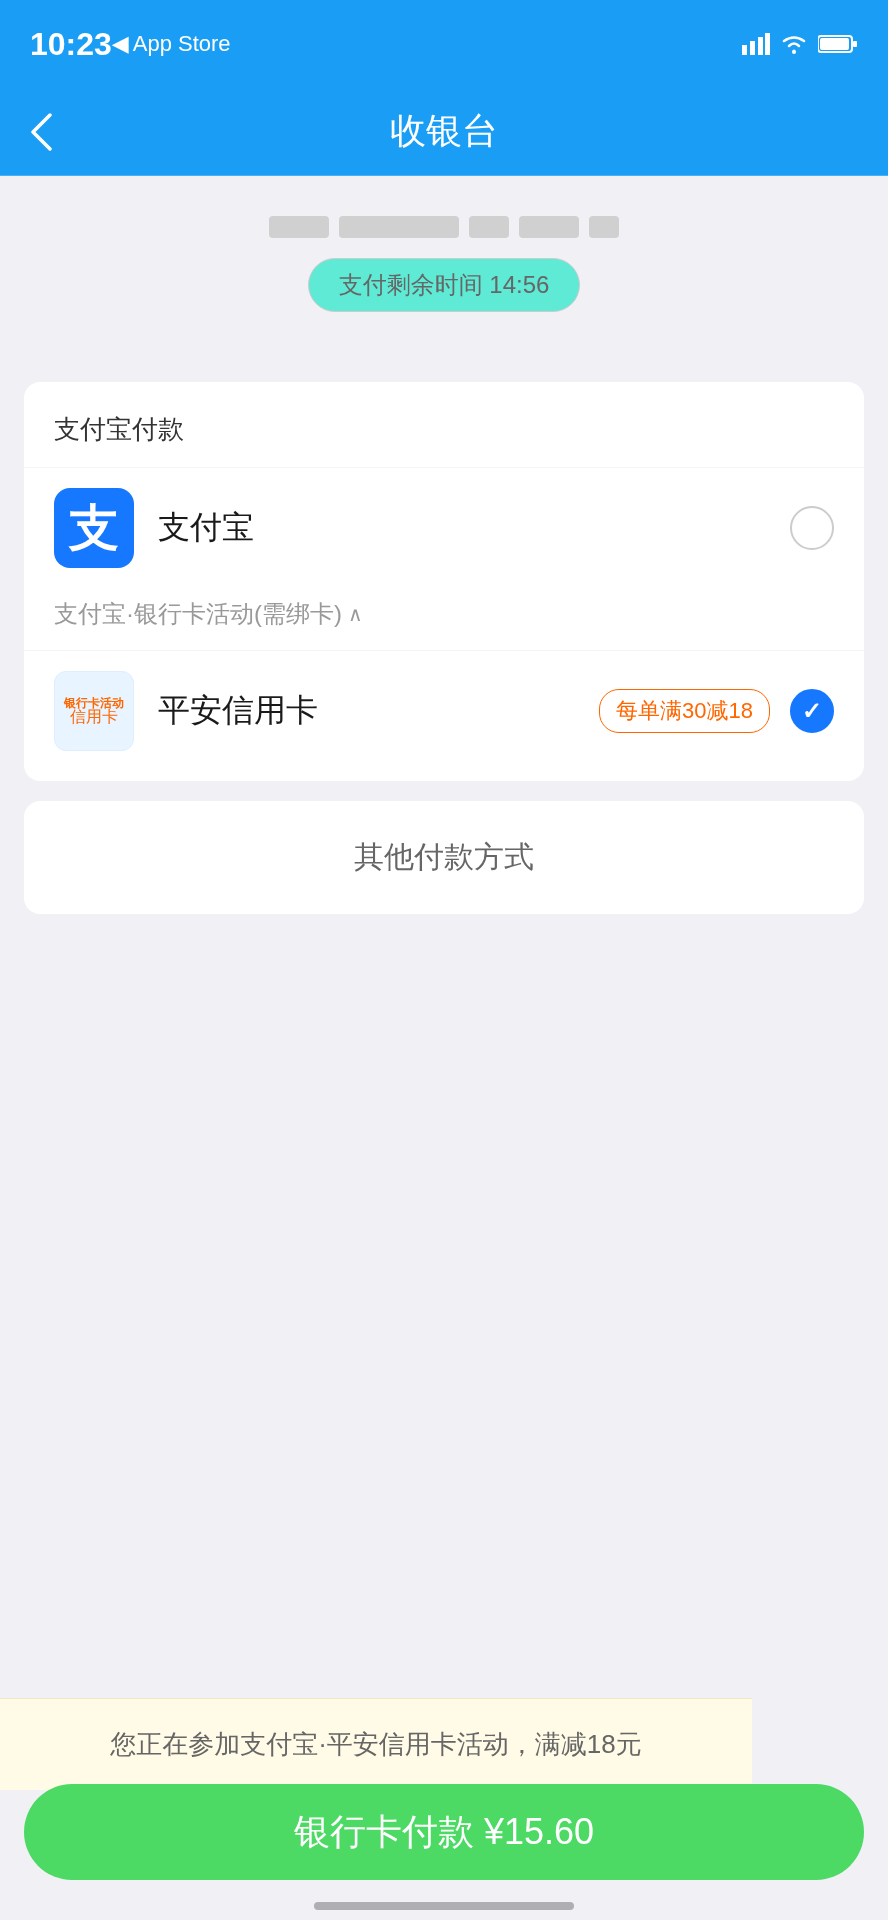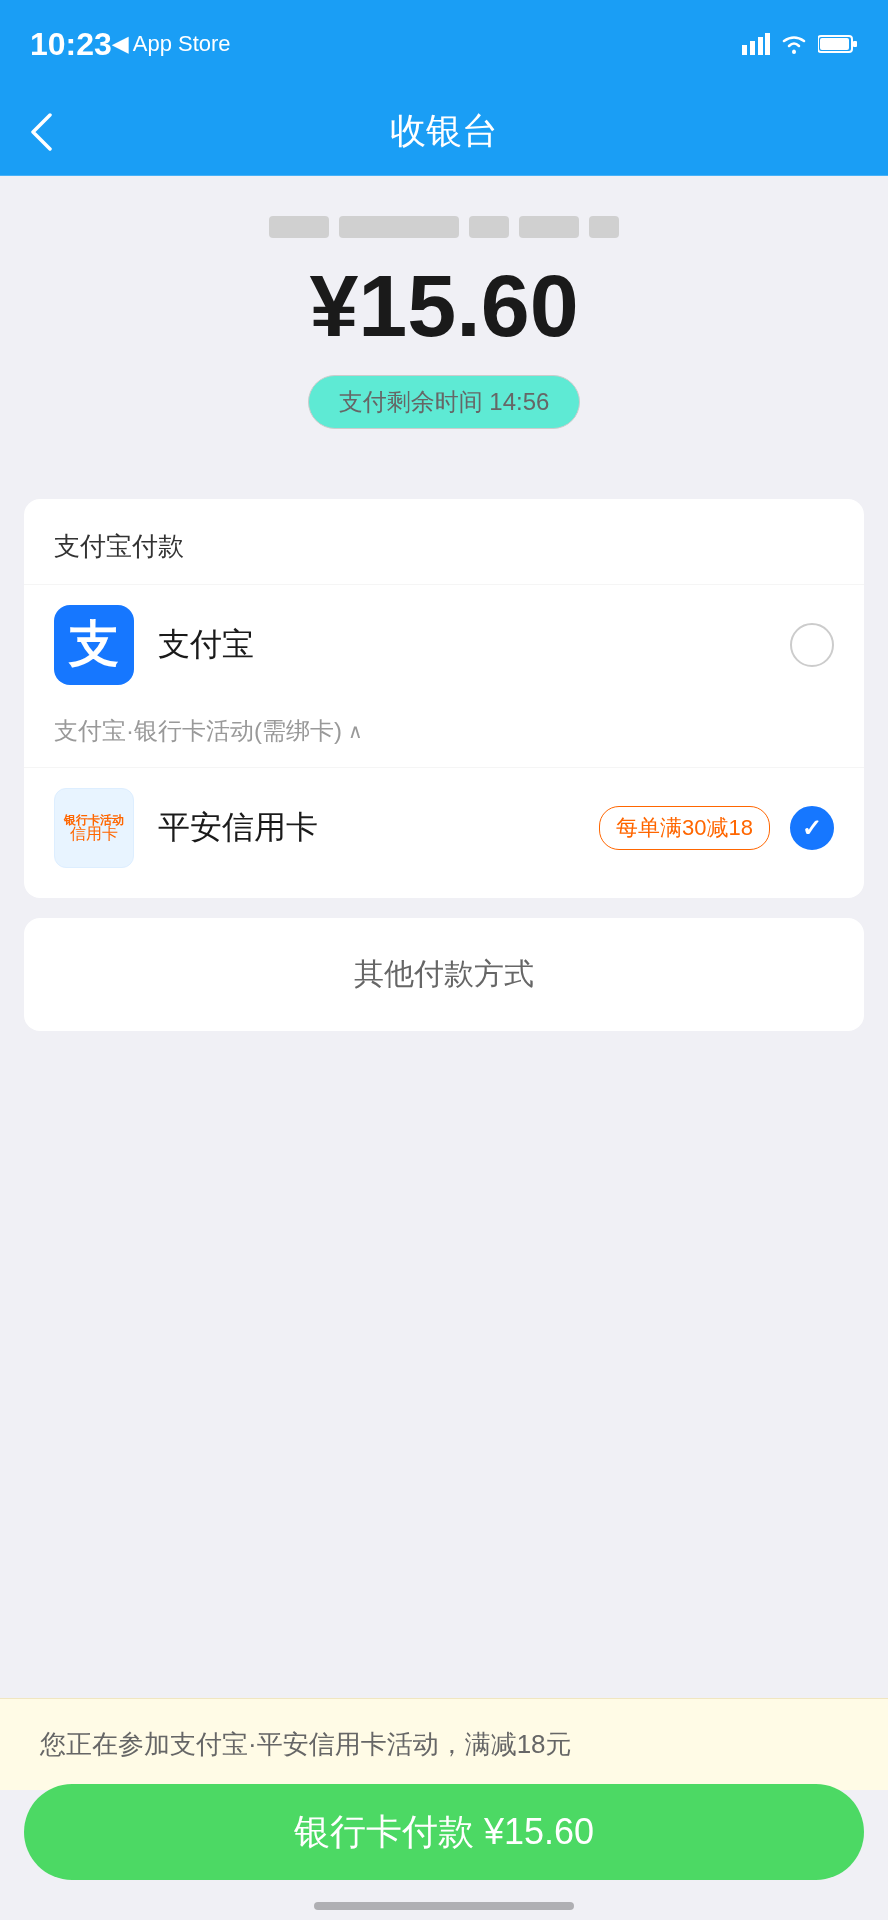--- a/index.html
+++ b/index.html
@@ -246,25 +246,26 @@
     .other-payment-text {
       font-size: 30px;
       color: #666;
     }
 
     
     .promo-banner {
       position: fixed;
       bottom: 130px;
       left: 0;
-      width: 888px;
+      width: 752px;
       background: #fffbe6;
       padding: 28px 40px;
       font-size: 26px;
       color: #666;
+      text-align: center;
       border-top: 1px solid #f0e6c0;
     }
 
     
     .pay-button {
       position: fixed;
       bottom: 40px;
       left: 24px;
       width: calc(888px - 48px);
       background: #4cd964;
@@ -344,21 +345,20 @@
 <div class="main-content">
 
   <div class="amount-section">
     <div class="order-info-blur">
       <div class="blur-block" style="width:60px;"></div>
       <div class="blur-block" style="width:120px;"></div>
       <div class="blur-block" style="width:40px;"></div>
       <div class="blur-block" style="width:60px;"></div>
       <div class="blur-block" style="width:30px;"></div>
     </div>
-    <div class="amount-display">¥15.60</div>
     <div class="timer-badge">支付剩余时间 14:56</div>
   </div>
 
   <div class="payment-card">
     <div class="payment-card-title">支付宝付款</div>
 
     <div class="payment-option">
       <div class="payment-icon">
         <span class="alipay-symbol">支</span>
       </div>

